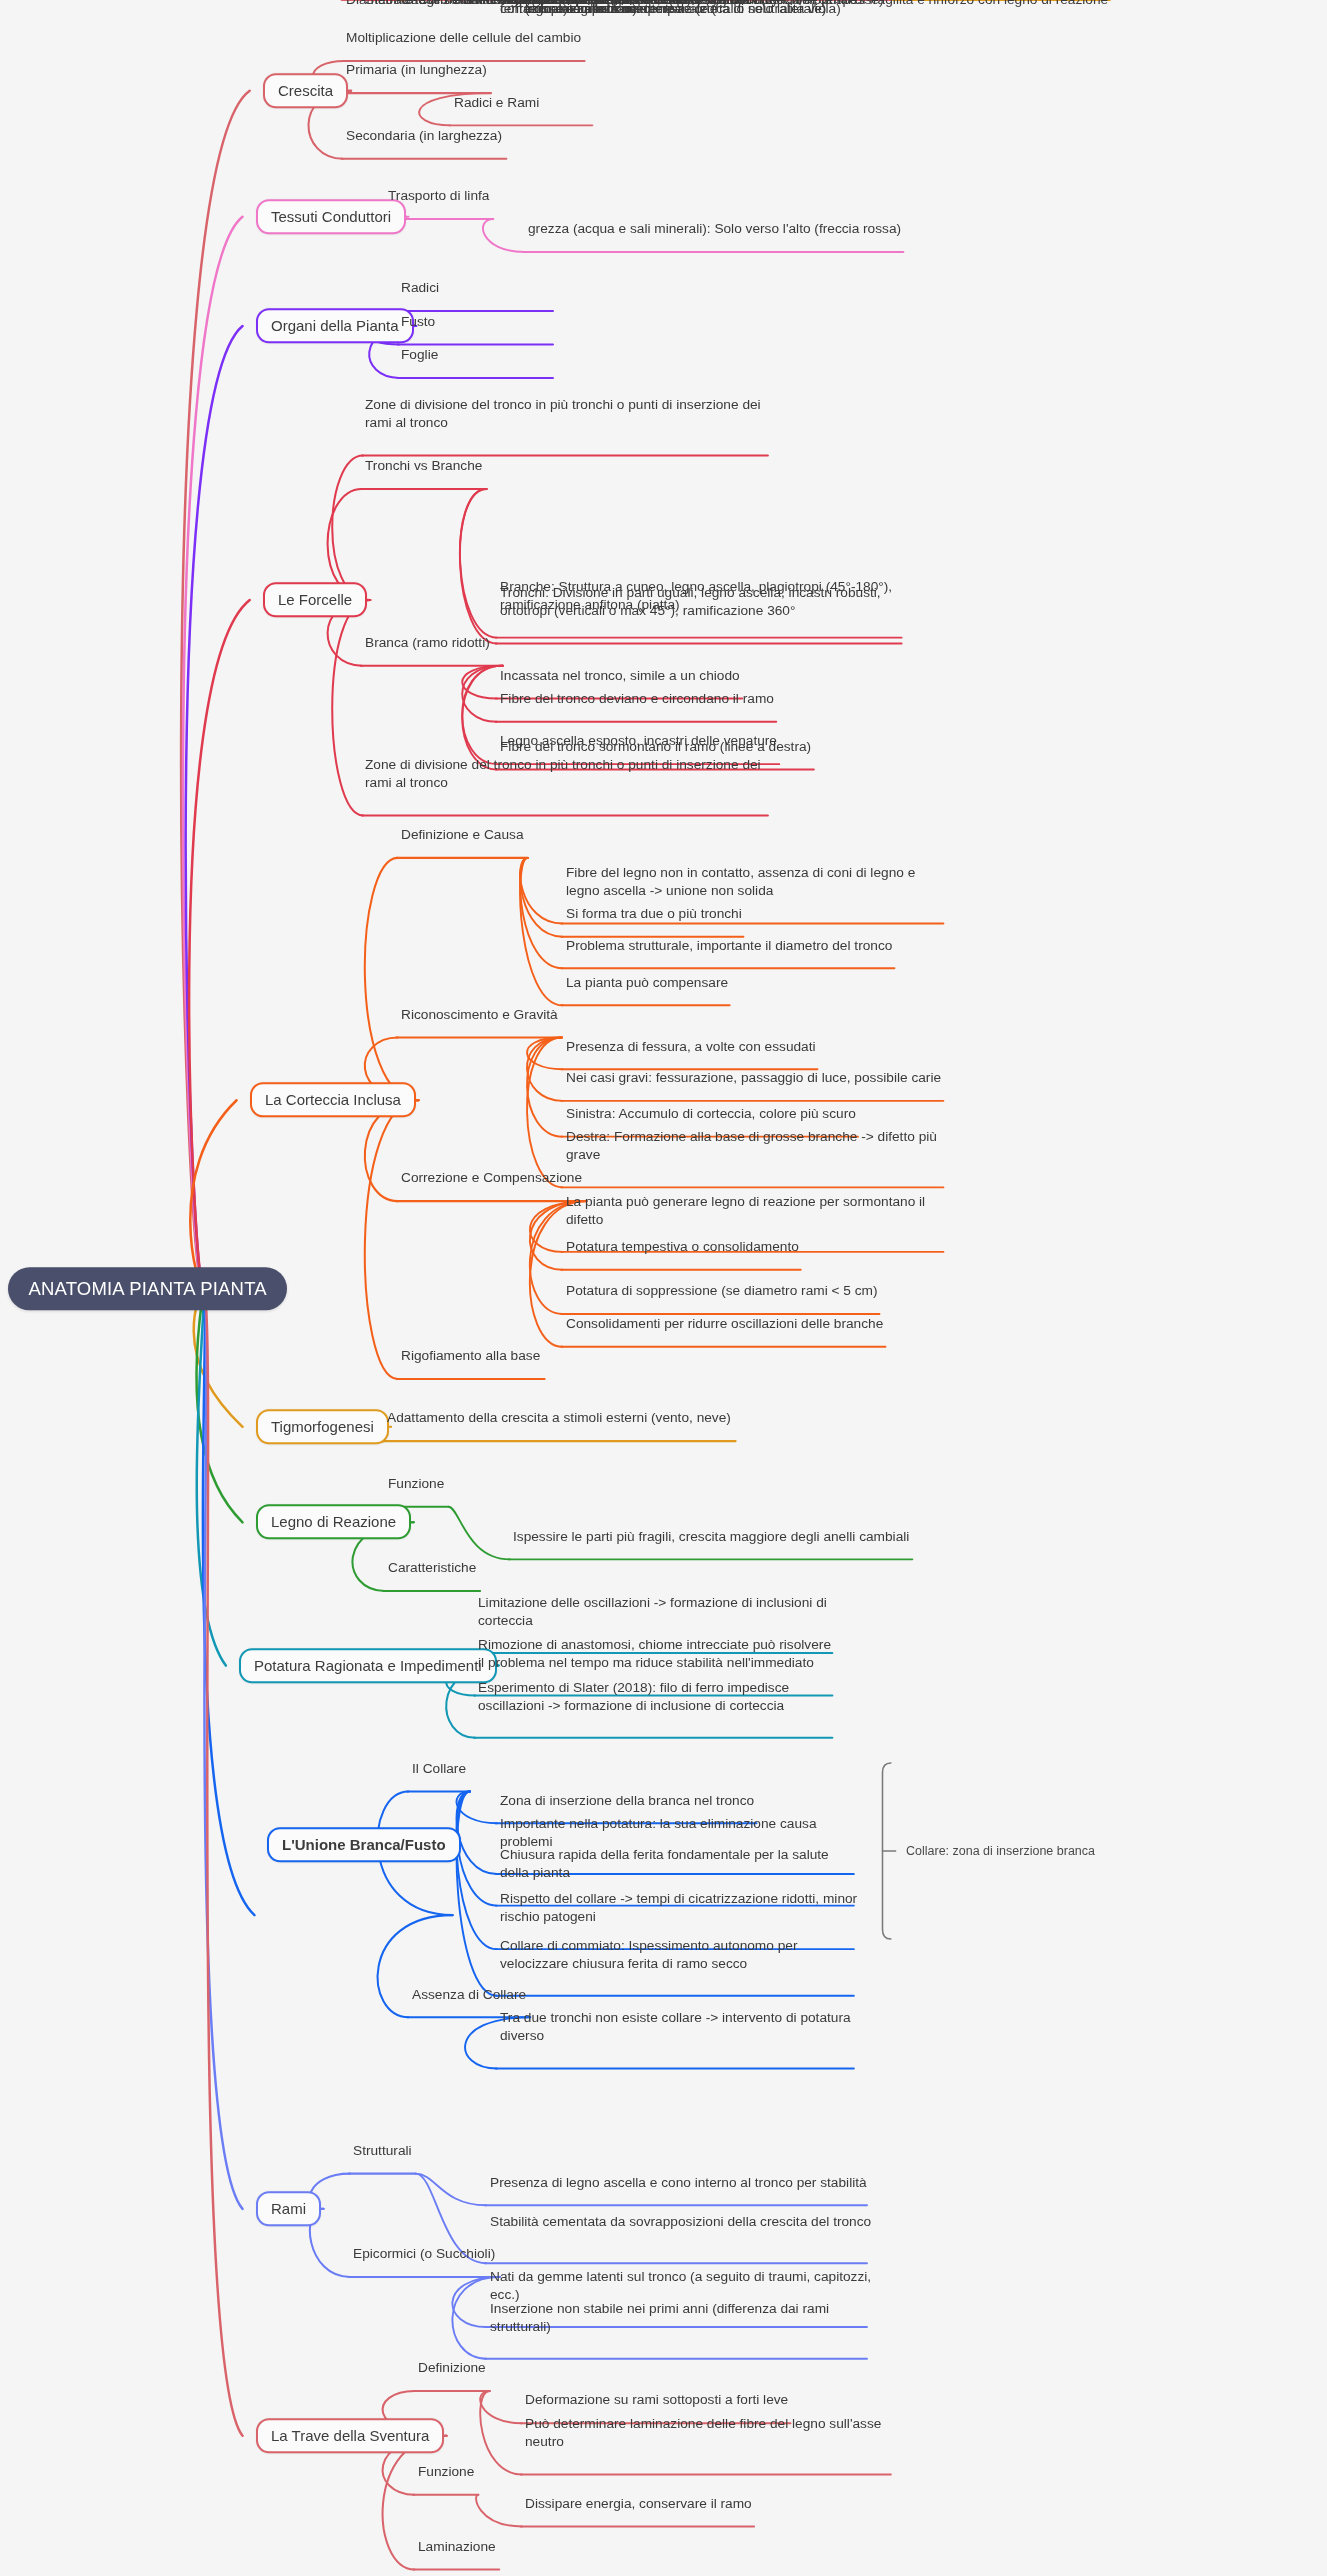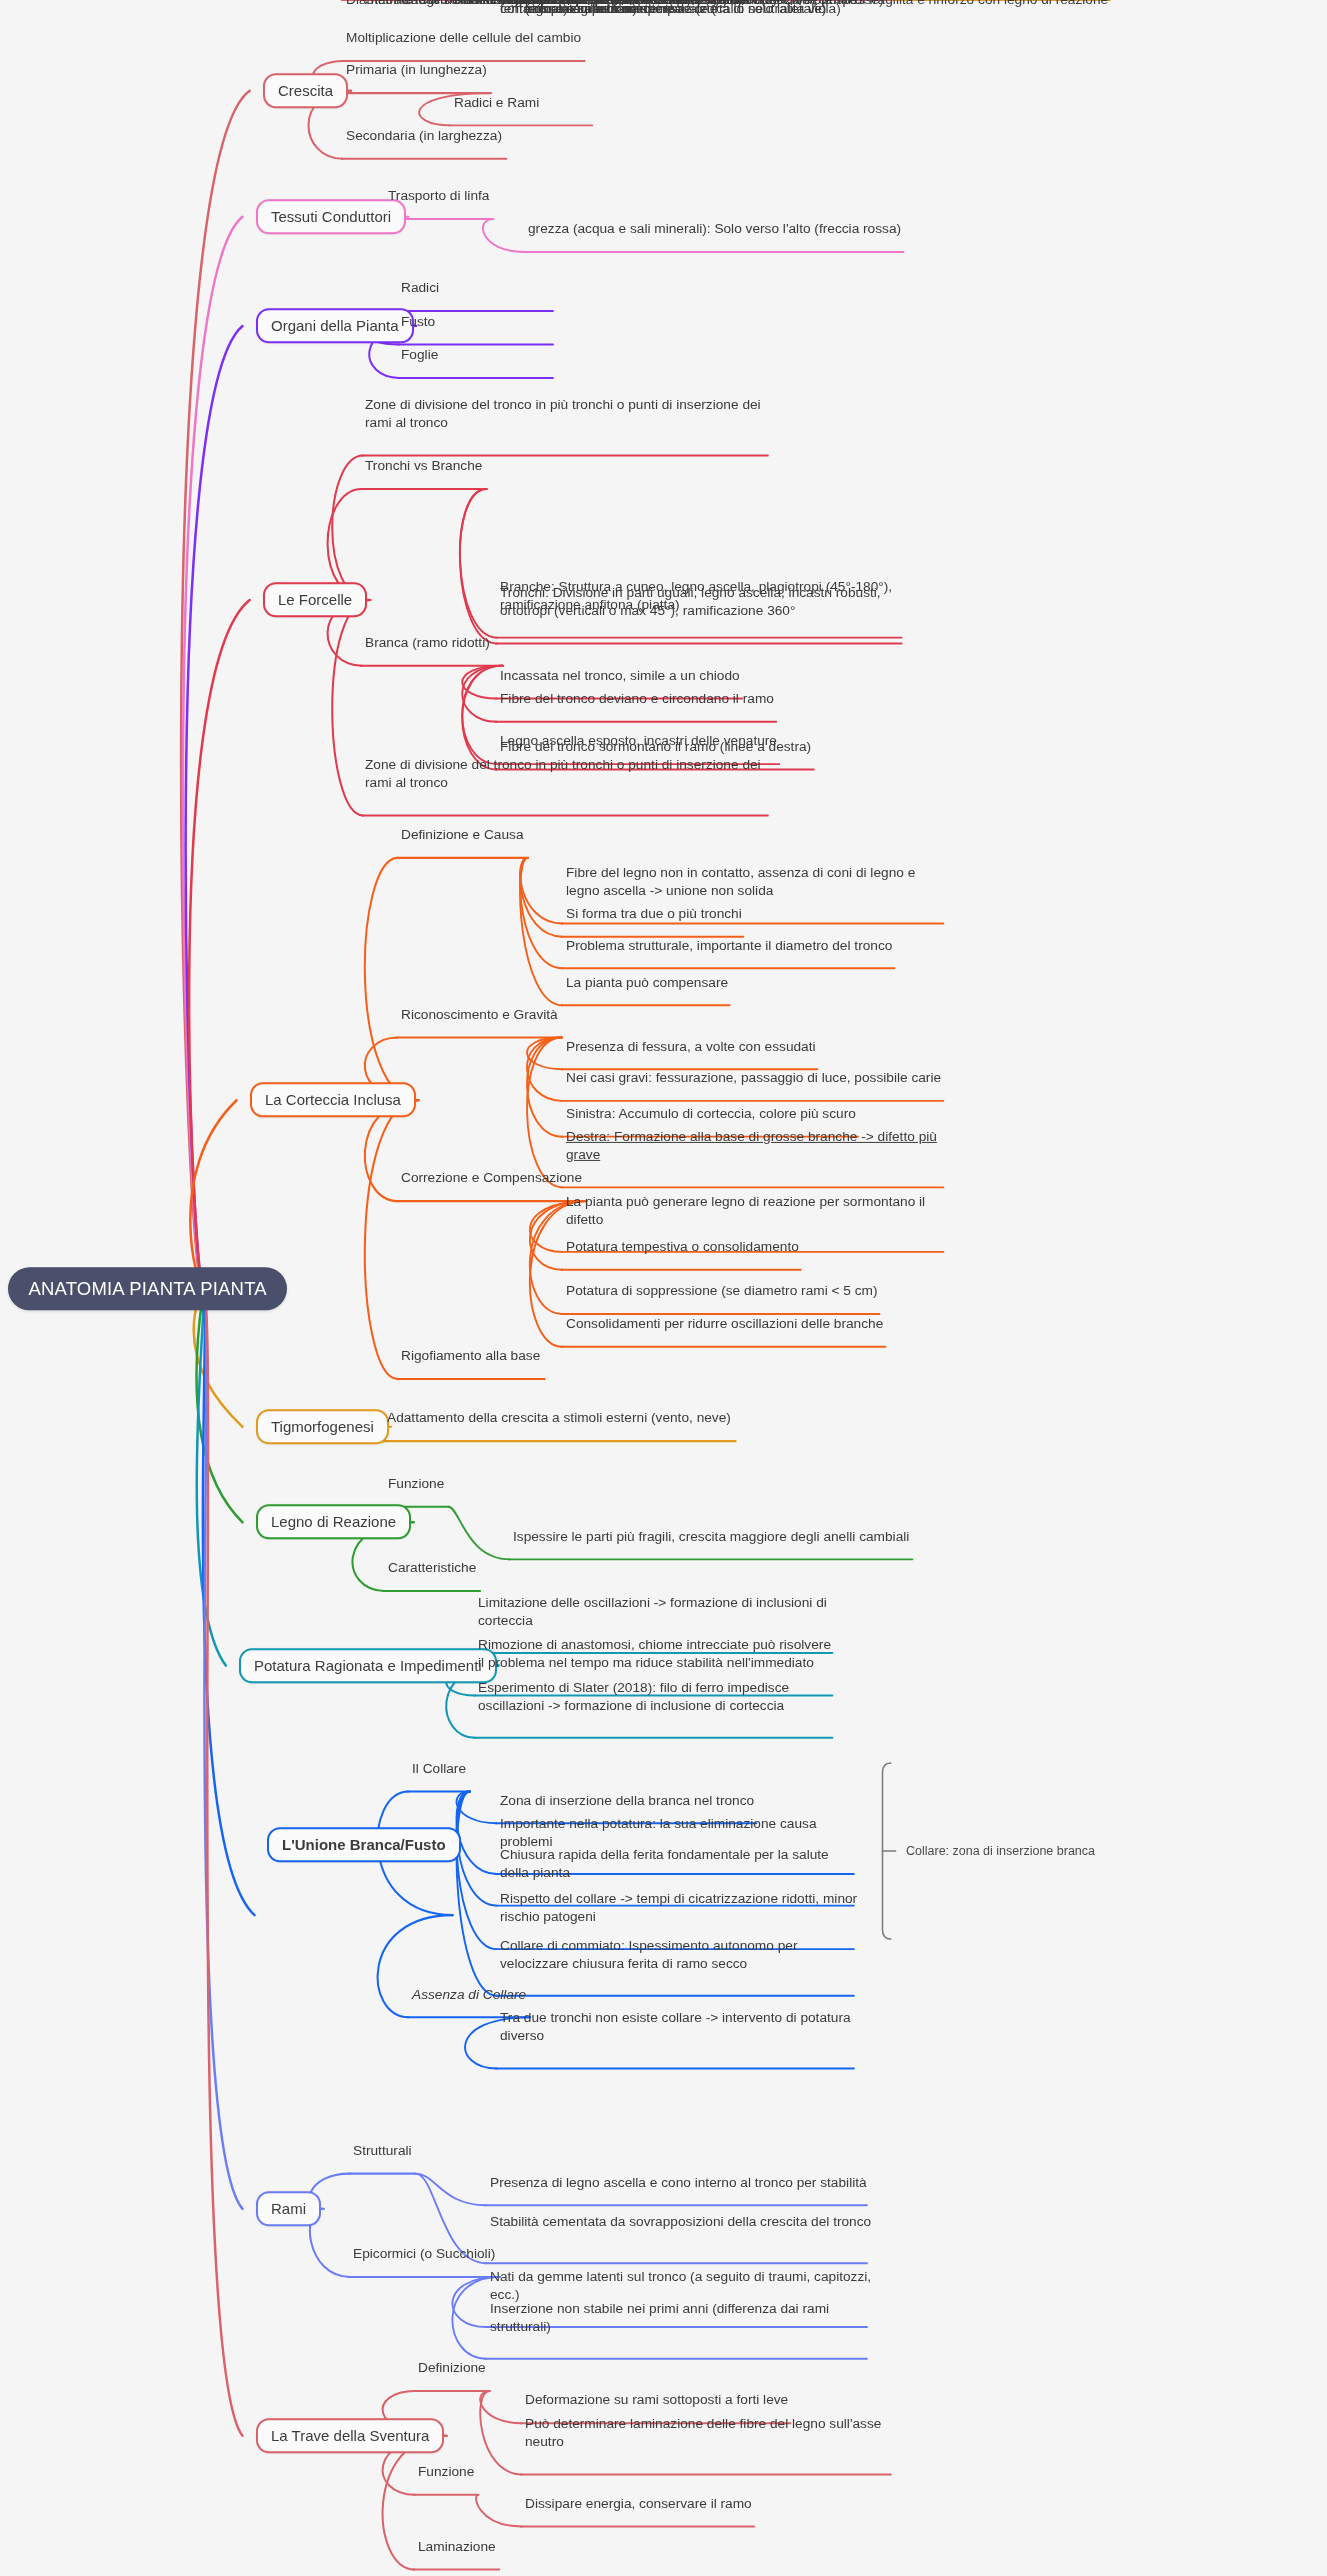--- a/index.html
+++ b/index.html
@@ -284,21 +284,21 @@
       <div class="node l1" style="left: 250px; top: 1100px; border-color: rgb(244, 96, 26);">La Corteccia Inclusa</div>
       <div class="node lbl nowrap" style="left: 401px; top: 835px;">Definizione e Causa</div>
       <div class="node lbl" style="left: 566px; top: 882px; width: 382px;">Fibre del legno non in contatto, assenza di coni di legno e legno ascella -&gt; unione non solida</div>
       <div class="node lbl" style="left: 566px; top: 914px; width: 382px;">Si forma tra due o più tronchi</div>
       <div class="node lbl" style="left: 566px; top: 946px; width: 382px;">Problema strutturale, importante il diametro del tronco</div>
       <div class="node lbl" style="left: 566px; top: 983px; width: 382px;">La pianta può compensare</div>
       <div class="node lbl nowrap" style="left: 401px; top: 1015px;">Riconoscimento e Gravità</div>
       <div class="node lbl" style="left: 566px; top: 1047px; width: 382px;">Presenza di fessura, a volte con essudati</div>
       <div class="node lbl" style="left: 566px; top: 1078px; width: 382px;">Nei casi gravi: fessurazione, passaggio di luce, possibile carie</div>
       <div class="node lbl" style="left: 566px; top: 1114px; width: 382px;">Sinistra: Accumulo di corteccia, colore più scuro</div>
-      <div class="node lbl" style="left: 566px; top: 1146px; width: 382px; text-decoration: underline;">Destra: Formazione alla base di grosse branche -&gt; difetto più grave</div>
+      <div class="node lbl" style="left: 566px; top: 1146px; width: 382px;">Destra: Formazione alla base di grosse branche -&gt; difetto più grave</div>
       <div class="node lbl nowrap" style="left: 401px; top: 1178px;">Correzione e Compensazione</div>
       <div class="node lbl" style="left: 566px; top: 1211px; width: 382px;">La pianta può generare legno di reazione per sormontano il difetto</div>
       <div class="node lbl" style="left: 566px; top: 1247px; width: 382px;">Potatura tempestiva o consolidamento</div>
       <div class="node lbl" style="left: 566px; top: 1291px; width: 382px;">Potatura di soppressione (se diametro rami &lt; 5 cm)</div>
       <div class="node lbl" style="left: 566px; top: 1324px; width: 382px;">Consolidamenti per ridurre oscillazioni delle branche</div>
       <div class="node lbl nowrap" style="left: 401px; top: 1356px;">Rigofiamento alla base</div>
       <div class="node lbl" style="left: 566px; width: 382px;">Apporto di legno di reazione per combattere il difetto -&gt; buon segno di compensazione</div>
       <div class="node lbl nowrap" style="left: 401px;">Cause della Formazione</div>
       <div class="node lbl" style="left: 566px; width: 382px;">Perdita dell'apice -&gt; produzione di molti reiterati in competizione</div>
       <div class="node lbl" style="left: 566px; width: 382px;">Assenza di tigmorfogenesi (vincoli naturali, mancanza di oscillazioni)</div>
@@ -316,21 +316,21 @@
       <div class="node lbl" style="left: 478px; top: 1612px; width: 358px;">Limitazione delle oscillazioni -&gt; formazione di inclusioni di corteccia</div>
       <div class="node lbl" style="left: 478px; top: 1654px; width: 358px;">Rimozione di anastomosi, chiome intrecciate può risolvere il problema nel tempo ma riduce stabilità nell'immediato</div>
       <div class="node lbl" style="left: 478px; top: 1697px; width: 358px;">Esperimento di Slater (2018): filo di ferro impedisce oscillazioni -&gt; formazione di inclusione di corteccia</div>
       <div class="node l1" style="left: 267px; top: 1845px; border-color: rgb(21, 101, 240); font-weight: bold;">L'Unione Branca/Fusto</div>
       <div class="node lbl nowrap" style="left: 412px; top: 1769px;">Il Collare</div>
       <div class="node lbl" style="left: 500px; top: 1801px; width: 358px;">Zona di inserzione della branca nel tronco</div>
       <div class="node lbl" style="left: 500px; top: 1833px; width: 358px;">Importante nella potatura: la sua eliminazione causa problemi</div>
       <div class="node lbl" style="left: 500px; top: 1864px; width: 358px;">Chiusura rapida della ferita fondamentale per la salute della pianta</div>
       <div class="node lbl" style="left: 500px; top: 1908px; width: 358px;">Rispetto del collare -&gt; tempi di cicatrizzazione ridotti, minor rischio patogeni</div>
       <div class="node lbl" style="left: 500px; top: 1955px; width: 358px;">Collare di commiato: Ispessimento autonomo per velocizzare chiusura ferita di ramo secco</div>
-      <div class="node lbl nowrap" style="left: 412px; top: 1995px; font-style: italic;">Assenza di Collare</div>
+      <div class="node lbl nowrap" style="left: 412px; top: 1995px;">Assenza di Collare</div>
       <div class="node lbl" style="left: 500px; top: 2027px; width: 358px;">Tra due tronchi non esiste collare -&gt; intervento di potatura diverso</div>
       <div class="node lbl nowrap" style="left: 412px;">Taglio Corretto vs Taglio Radente</div>
       <div class="node lbl" style="left: 500px; width: 358px;">Taglio corretto: Rispetta il collare</div>
       <div class="node lbl" style="left: 500px; width: 358px;">Taglio radente: Sbagliato, non rispetta i tessuti del tronco, ferita cicatrizza lentamente e male (callo solo laterale)</div>
       <div class="node l1" style="left: 256px; top: 2209px; border-color: rgb(107, 125, 245);">Rami</div>
       <div class="node lbl nowrap" style="left: 353px; top: 2151px;">Strutturali</div>
       <div class="node lbl" style="left: 490px; top: 2183px; width: 382px;">Presenza di legno ascella e cono interno al tronco per stabilità</div>
       <div class="node lbl" style="left: 490px; top: 2222px; width: 382px;">Stabilità cementata da sovrapposizioni della crescita del tronco</div>
       <div class="node lbl nowrap" style="left: 353px; top: 2254px;">Epicormici (o Succhioli)</div>
       <div class="node lbl" style="left: 490px; top: 2286px; width: 382px;">Nati da gemme latenti sul tronco (a seguito di traumi, capitozzi, ecc.)</div>

